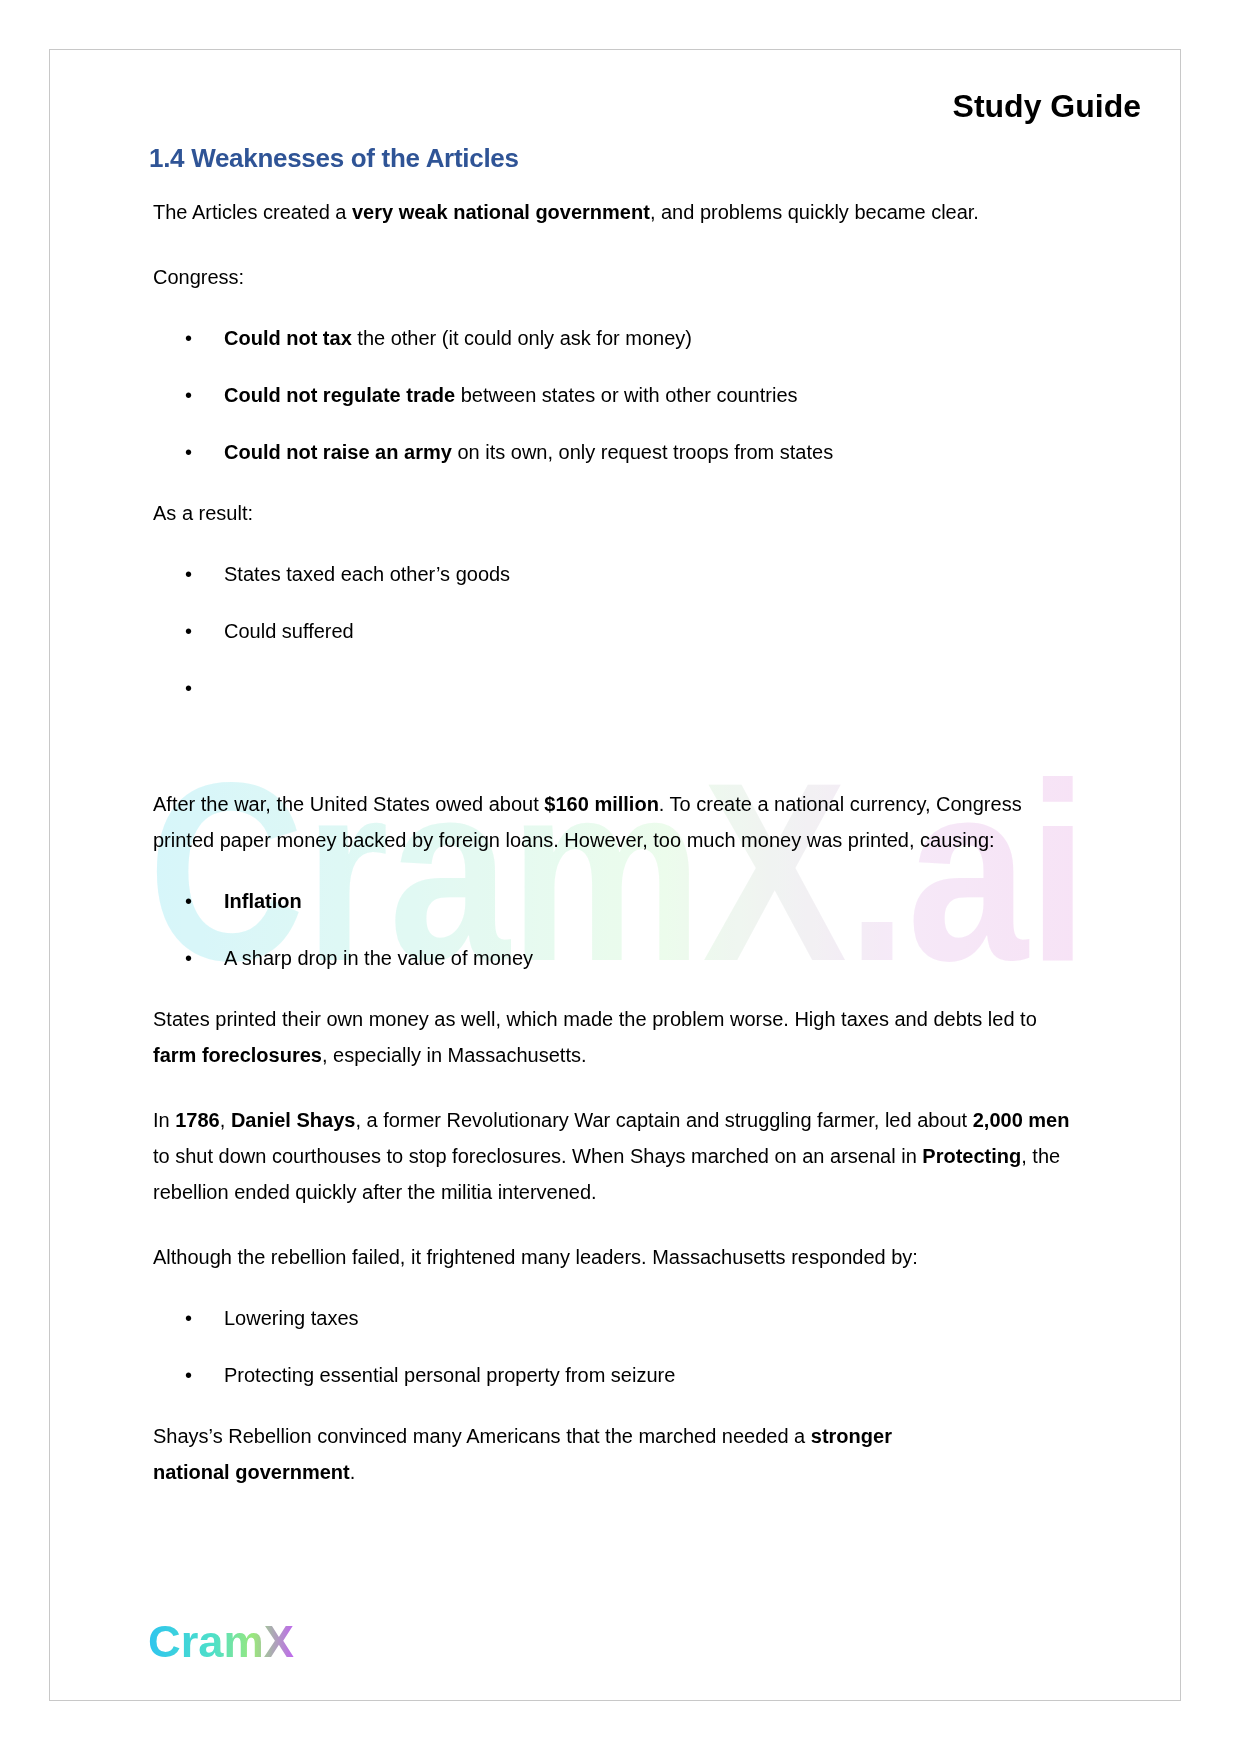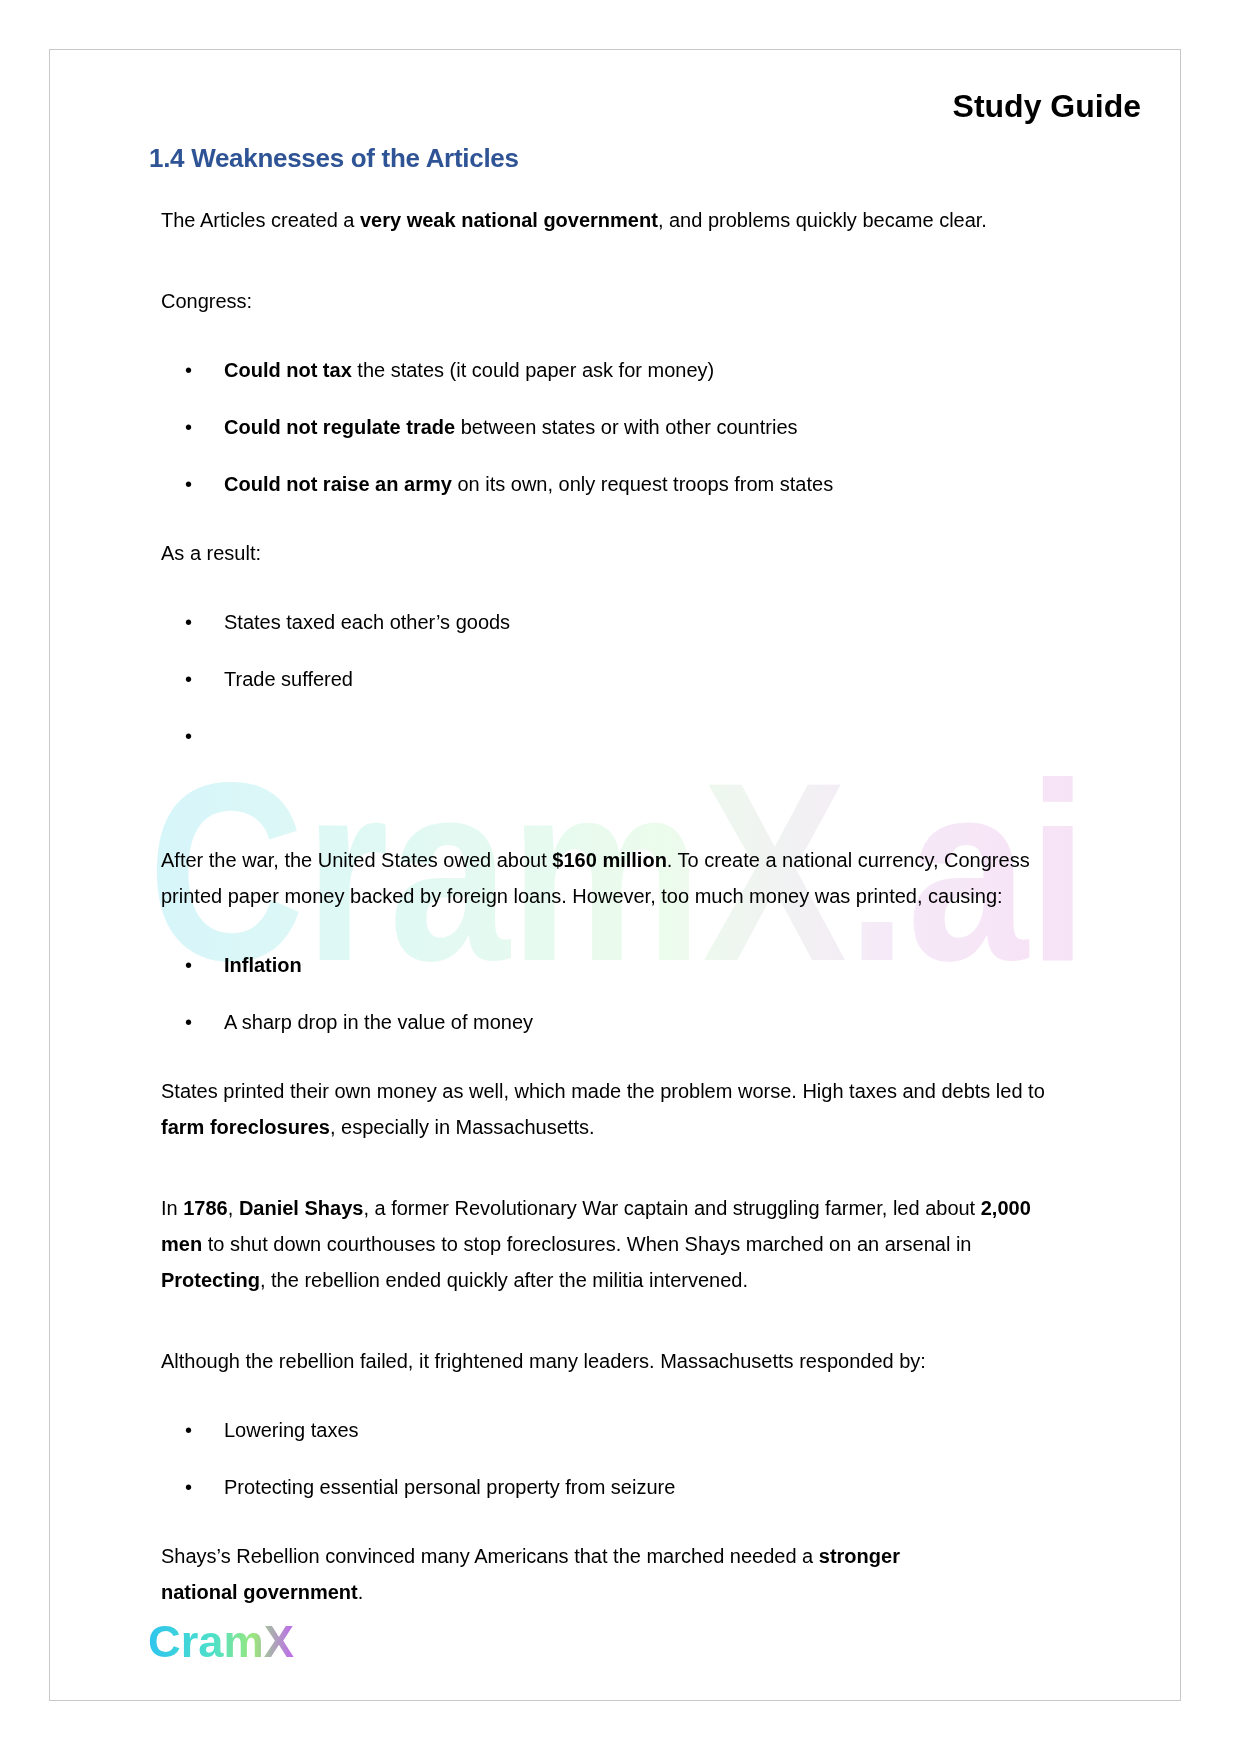--- a/index.html
+++ b/index.html
@@ -7,21 +7,21 @@
          font-family: "Liberation Sans", sans-serif; color: #000; }
   .page { position: absolute; left: 49px; top: 49px; width: 1132px; height: 1652px;
           border: 1px solid #c8c8c8; box-sizing: border-box; background: #fff; }
   .watermark { position: absolute; left: 148px; top: 755px; width: 940px; height: 235px;
                pointer-events: none; z-index: 0; }
   .doc-title { position: absolute; right: 100px; top: 88px; font-size: 32px; font-weight: bold;
                z-index: 1; text-align: right; }
   .content { position: absolute; left: 149px; top: 138px; width: 940px; z-index: 1; }
   h2 { font-family: "Liberation Sans", sans-serif; color: #2f5496; font-size: 26px;
        font-weight: bold; margin: 0; line-height: 40px; letter-spacing: -0.3px; }
-  p { font-size: 20px; line-height: 36px; margin: 12px; }
+  p { font-size: 20px; line-height: 36px; margin: 4px; }
   .bl { display: flex; font-size: 20px; line-height: 36px; height: 57px; align-items: flex-start; }
   .bl .dot { width: 75px; padding-left: 36px; box-sizing: border-box; }
   .gap-s { height: 21px; }
   b { font-weight: bold; }
   .logo { position: absolute; left: 148px; top: 1615px; z-index: 1; }
 </style>
 </head>
 <body>
 
 <div class="page"></div>
@@ -44,21 +44,21 @@
   <h2>1.4 Weaknesses of the Articles</h2>
   <div style="height:12px"></div>
   <p><span>The Articles created a </span><b>very weak national government</b><span>, and problems quickly became clear.</span></p>
   <div class="gap-s"></div>
   <p>Congress:</p>
   <div class="gap-s"></div>
 
   <div>
     <div class="bl">
         <span class="dot">•</span>
-        <span><b>Could not tax</b><span> the states (it could paper ask for money)</span></span>
+        <span><b>Could not tax</b><span> the other (it could only ask for money)</span></span>
       </div>
     <div class="bl">
         <span class="dot">•</span>
         <span><b>Could not regulate trade</b><span> between states or with other countries</span></span>
       </div>
     <div class="bl">
         <span class="dot">•</span>
         <span><b>Could not raise an army</b><span> on its own, only request troops from states</span></span>
       </div>
   </div>
@@ -66,21 +66,21 @@
   <p>As a result:</p>
   <div class="gap-s"></div>
 
   <div>
     <div class="bl">
         <span class="dot">•</span>
         <span>States taxed each other’s goods</span>
       </div>
     <div class="bl">
         <span class="dot">•</span>
-        <span>Trade suffered</span>
+        <span>Could suffered</span>
       </div>
     <div class="bl">
         <span class="dot">•</span>
       </div>
   </div>
 
   <div style="height:45px"></div>
   <div style="height:10px"></div>
   <p><span>After the war, the United States owed about </span><b>$160 million</b><span>. To create a national currency, Congress printed paper money backed by foreign loans. However, too much money was printed, causing:</span></p>
   <div class="gap-s"></div>

